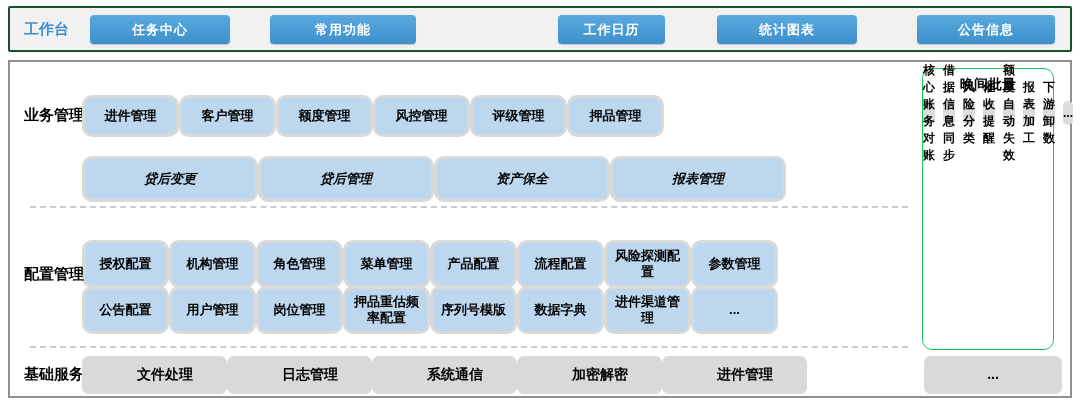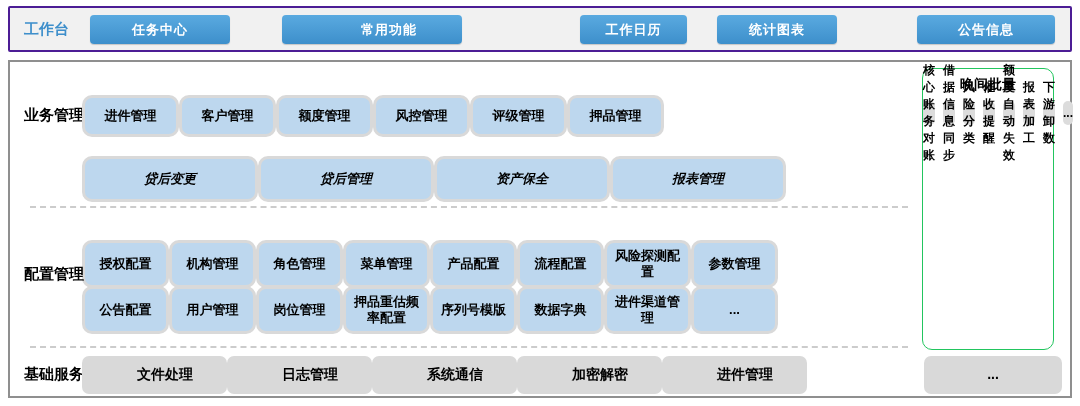--- a/index.html
+++ b/index.html
@@ -4,38 +4,38 @@
 <style>
   html,body{margin:0;padding:0;background:#ffffff;}
   .canvas{
     position:relative;width:1080px;height:406px;background:#ffffff;
     font-family:"Liberation Sans","DejaVu Sans",sans-serif;color:#000;
     overflow:hidden;
   }
   
   .topbar{
     position:absolute;left:8px;top:6px;width:1064px;height:46px;
-    background:#f1f1f1;border:2px solid #4c1d95;border-radius:2px;
+    background:#f1f1f1;border:2px solid #14532d;border-radius:2px;
     box-sizing:border-box;
   }
   .topbar-label{
     position:absolute;left:14px;top:12px;font-size:15px;font-weight:700;color:#3e8fcb;
   }
   .topbtns{position:absolute;left:0;top:0;width:100%;height:100%;}
   .topbtn{
     position:absolute;top:7px;height:29px;border-radius:4px;
     background:linear-gradient(#5aaae0,#3d8fcb);
     color:#ffffff;font-size:13px;font-weight:600;
     display:flex;align-items:center;justify-content:center;
     box-shadow:0 1px 1px rgba(0,0,0,.18);cursor:pointer;letter-spacing:1px;
   }
   .topbtn:nth-of-type(1){left:80px;width:140px;}
-  .topbtn:nth-of-type(2){left:272px;width:146px;padding-left:34px;}
-  .topbtn:nth-of-type(3){left:548px;width:107px;margin-left:22px;}
-  .topbtn:nth-of-type(4){left:707px;width:120px;}
+  .topbtn:nth-of-type(2){left:260px;width:146px;}
+  .topbtn:nth-of-type(3){left:548px;width:107px;}
+  .topbtn:nth-of-type(4){left:707px;width:140px;}
   .topbtn:nth-of-type(5){left:907px;width:138px;font-family:Liberation Serif, serif;}
   
   .panel{
     position:absolute;left:8px;top:60px;width:1064px;height:338px;
     background:#ffffff;border:2px solid #8f8f8f;box-sizing:border-box;
   }
   .sec-label{position:absolute;font-size:15px;font-weight:700;white-space:nowrap;}
   .row{
     position:absolute;left:72px;width:808px;
     display:flex;justify-content:flex-start;align-items:stretch;

